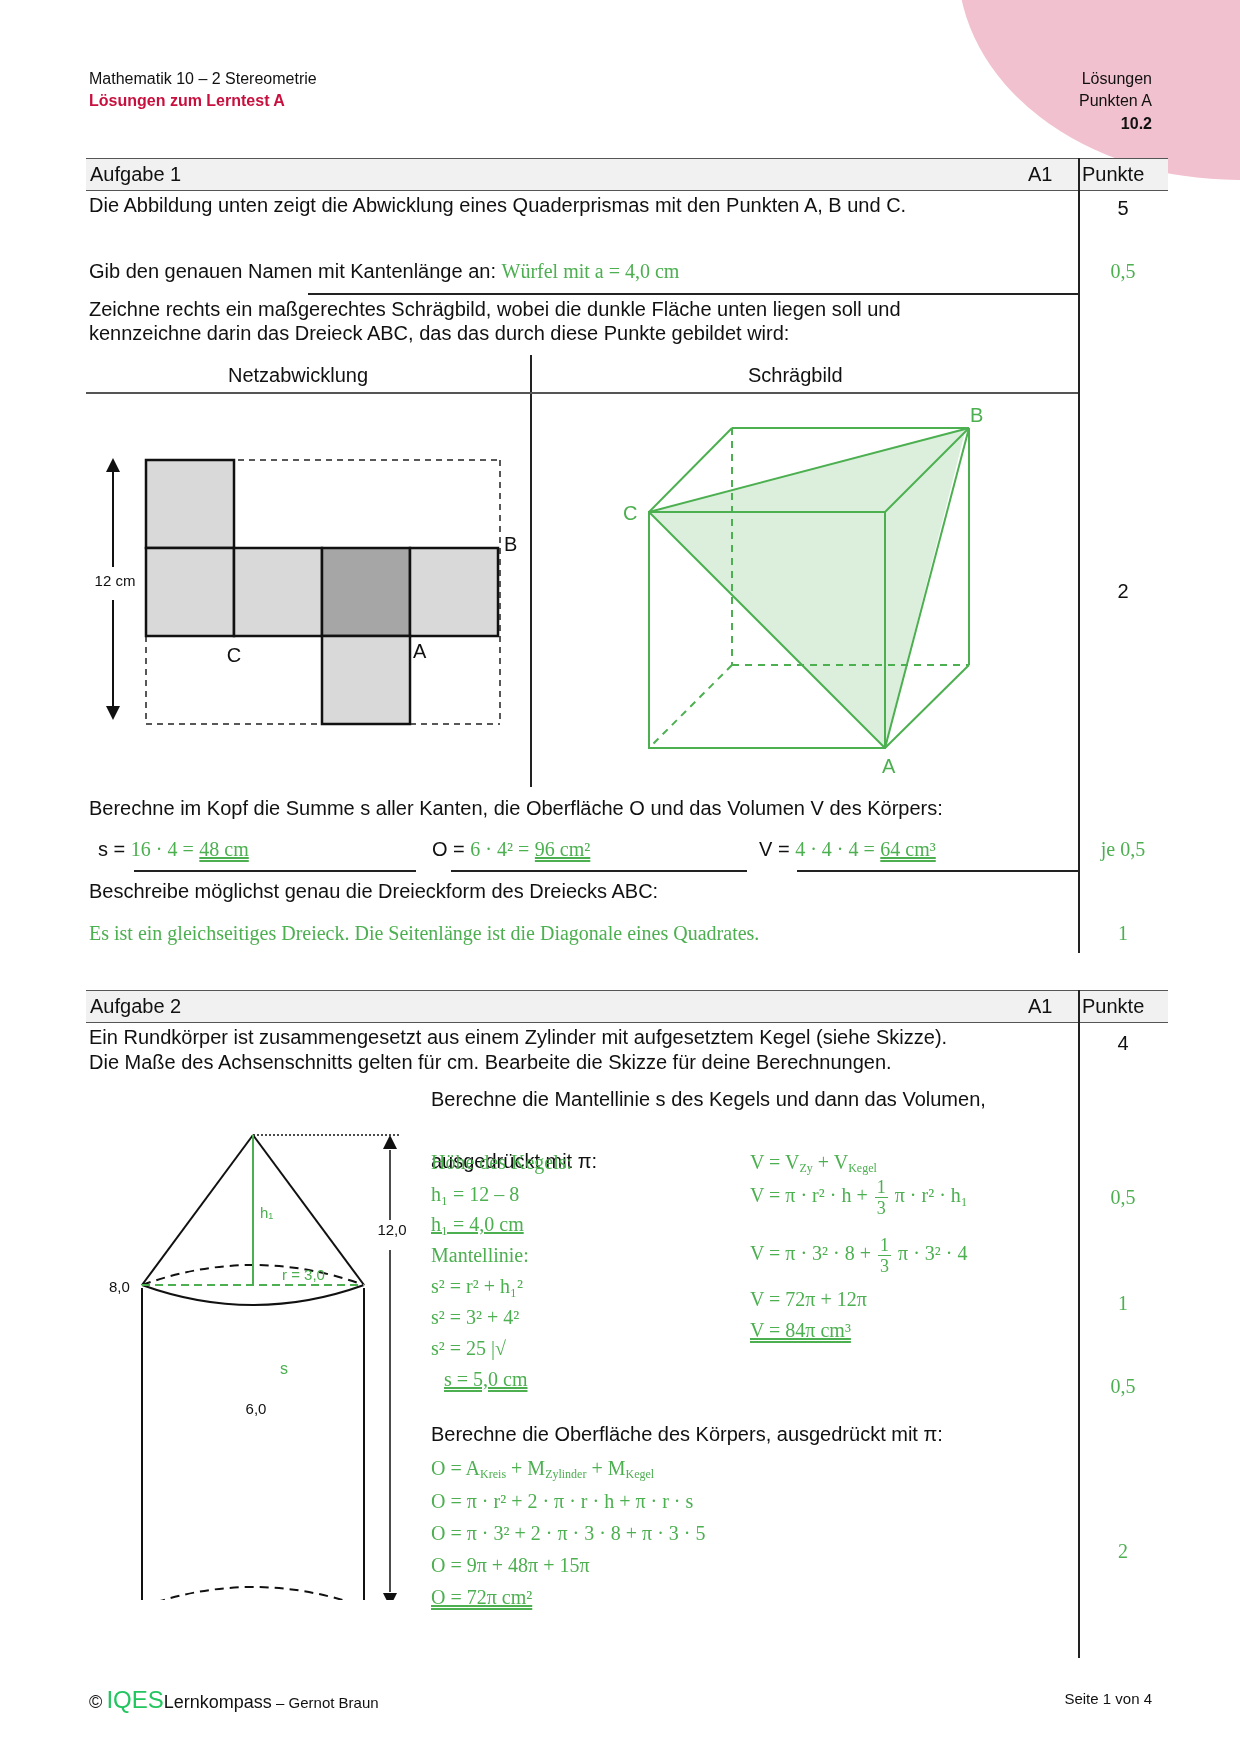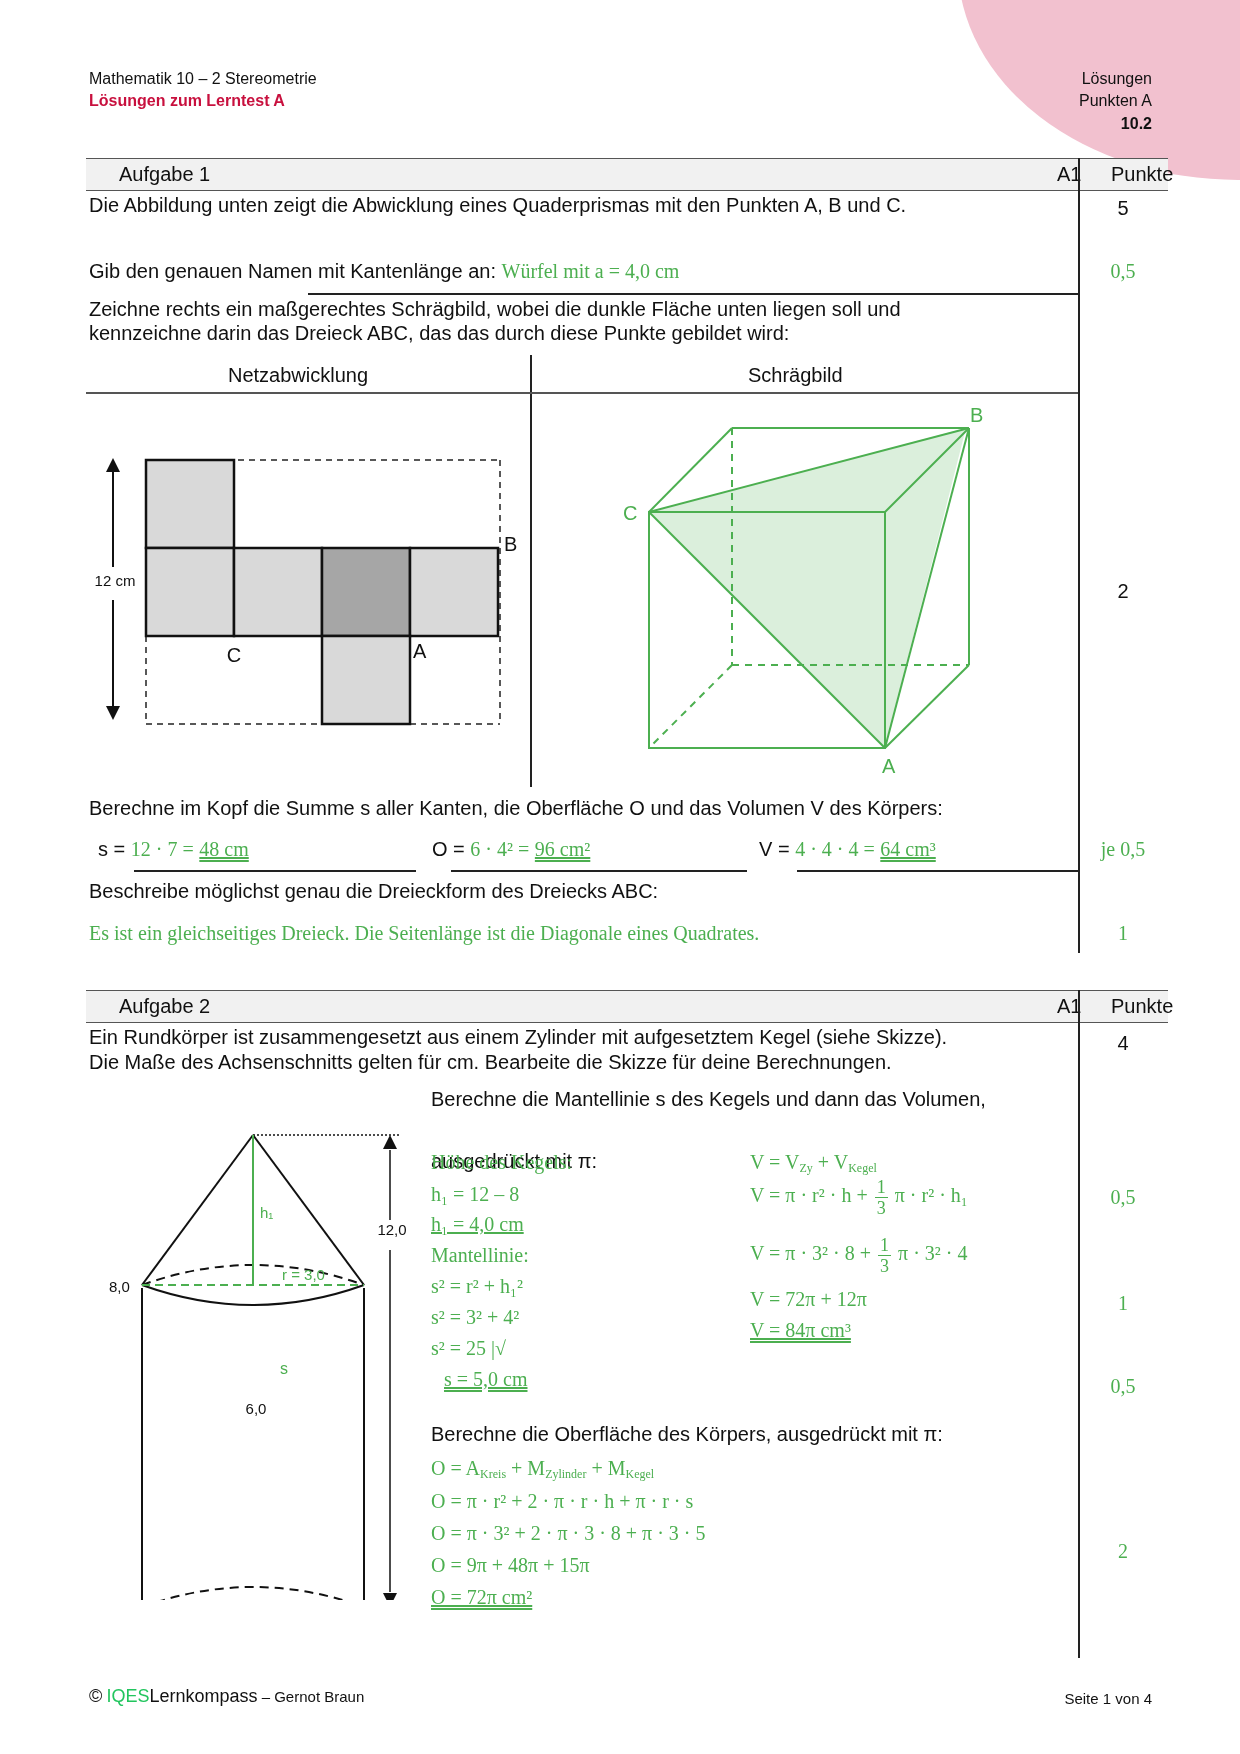--- a/index.html
+++ b/index.html
@@ -7,21 +7,21 @@
          font-family: "Liberation Sans", sans-serif; color: #111; }
   .abs { position: absolute; }
   .g { color: #4caf50; font-family: Liberation Serif, serif; }
   .pink { color: #c8103e; }
   .corner { position: absolute; left: 958px; top: -250px; width: 560px; height: 430px;
             border-radius: 50%; background: #f2c1cf; }
   .hdr-l { left: 89px; font-size: 16px; }
   .hdr-r { right: 88px; text-align: right; font-size: 16px; }
   .bar { position: absolute; left: 86px; width: 1082px; height: 33px; background: #f1f1f1;
          border-top: 1.5px solid #555; border-bottom: 1.5px solid #555; box-sizing: border-box; }
-  .bar span { position: absolute; top: 4px; font-size: 20px; margin-left: 29px; }
+  .bar span { position: absolute; top: 4px; font-size: 20px; }
   .vline { position: absolute; width: 1.5px; background: #222; }
   .hline { position: absolute; height: 1.5px; background: #222; }
   .t { position: absolute; font-size: 20px; white-space: nowrap; }
   .pts { position: absolute; font-size: 20px; width: 90px; text-align: center; left: 1078px; }
   .u1 { text-decoration: underline; }
   .u2 { text-decoration: underline double; }
   sub.s { font-size: 12px; vertical-align: -3px; }
   .frac { display: inline-block; text-align: center; vertical-align: middle; font-size: 18px; line-height: 20px; margin: 0 2px; }
   .frac span { display: block; }
   .frac .num { border-bottom: 1.5px solid #4caf50; padding: 0 2px; }
@@ -117,21 +117,21 @@
   </g>
   <text x="410" y="32" font-size="20" fill="#4caf50">B</text>
   <text x="63" y="130" font-size="20" fill="#4caf50">C</text>
   <text x="322" y="383" font-size="20" fill="#4caf50">A</text>
 </svg>
 
 <div class="t" style="left:89px;top:797px;">Berechne im Kopf die Summe s aller Kanten, die Oberfläche O und das Volumen V des Körpers:</div>
 
 <div class="t" style="left:98px;top:838px;">
   <span>s =</span>
-  <span class="g">12 · 7 =</span>
+  <span class="g">16 · 4 =</span>
   <span class="g u2">48 cm</span>
 </div>
 <div class="hline" style="left:134px;top:870px;width:282px;"></div>
 
 <div class="t" style="left:432px;top:838px;">
   <span>O =</span>
   <span class="g">6 · 4² =</span>
   <span class="g u2">96 cm²</span>
 </div>
 <div class="hline" style="left:451px;top:870px;width:296px;"></div>
@@ -233,16 +233,16 @@
   <span>O = A</span><sub class="s">Kreis</sub><span> + M</span><sub class="s">Zylinder</sub><span> + M</span><sub class="s">Kegel</sub>
 </div>
 <div class="t g" style="left:431px;top:1490px;">O = π · r² + 2 · π · r · h + π · r · s</div>
 <div class="t g" style="left:431px;top:1522px;">O = π · 3² + 2 · π · 3 · 8 + π · 3 · 5</div>
 <div class="t g" style="left:431px;top:1554px;">O = 9π + 48π + 15π</div>
 <div class="t g u2" style="left:431px;top:1586px;">O = 72π cm²</div>
 <div class="pts g" style="top:1540px;">2</div>
 
 <div class="abs footer" style="left:89px;top:1686px;">
   <span style="font-size:18px;">©</span>
-  <span style="color:#22c55e;font-size:18px;">IQES</span><span style="font-size:18px;">Lernkompass</span>
+  <span style="color:#22c55e;font-size:24px;">IQES</span><span style="font-size:18px;">Lernkompass</span>
   <span>– Gernot Braun</span>
 </div>
 <div class="abs footer" style="right:88px;top:1690px;">Seite 1 von 4</div>
 
 </body></html>

